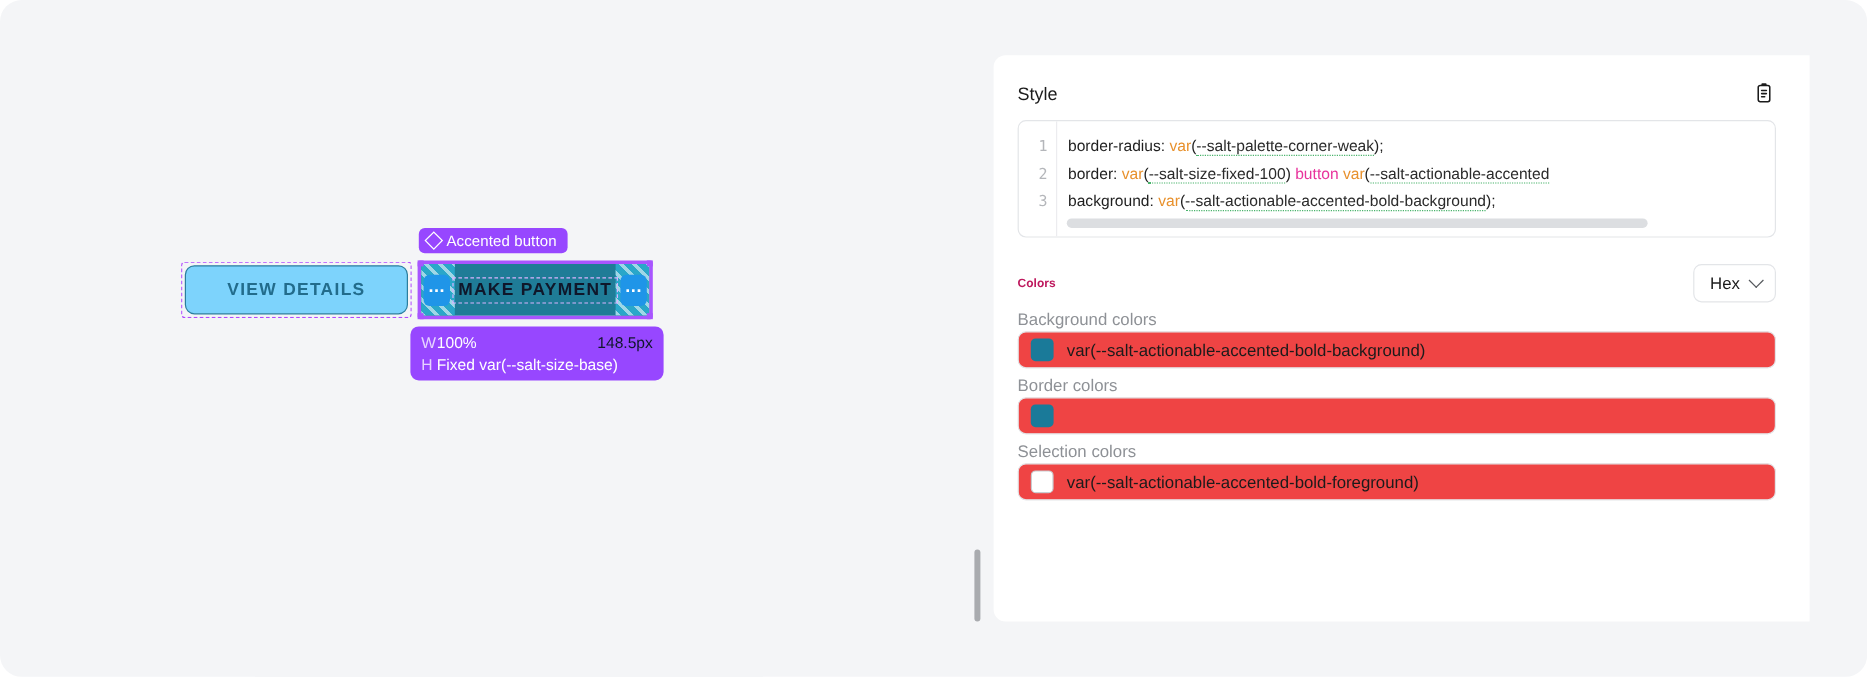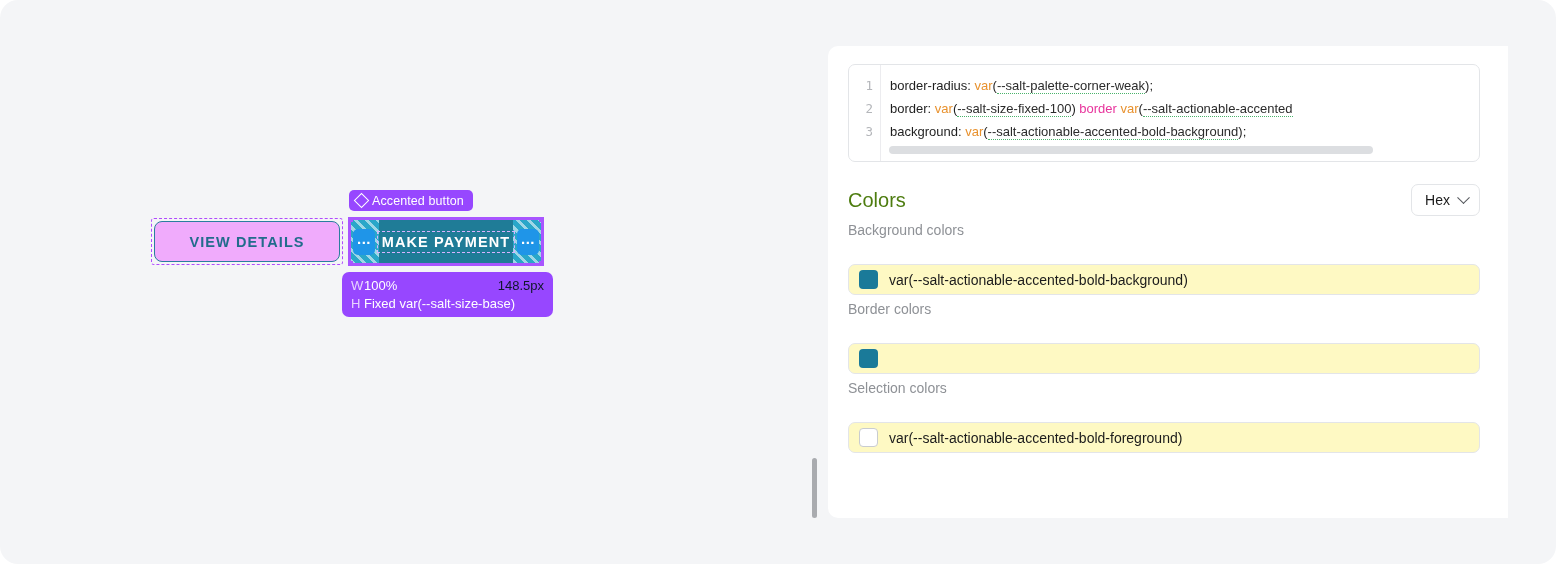--- a/index.html
+++ b/index.html
@@ -50,21 +50,21 @@
   }
   #btn-view-sel {
     position: absolute; inset: 0;
     border: 1.5px dashed #b14aff;
     border-radius: 3px;
   }
   #btn-view {
     position: absolute; left: 3px; top: 3px; right: 3px; bottom: 3px;
     border: 1.6px solid #2b7e9e;
     border-radius: 8px;
-    background: #f0abfc;
+    background: #7dd3fc;
     display: flex; align-items: center; justify-content: center;
     color: #226c8c;
     font-size: 14.5px;
     font-weight: bold;
     letter-spacing: 1.1px;
   }
 
   
   #btn-pay-wrap {
     position: absolute; left: 348px; top: 217px;
@@ -88,21 +88,21 @@
       45deg,
       rgba(255,255,255,0.55) 0px, rgba(255,255,255,0.55) 3px,
       rgba(31,124,151,0.0) 3px, rgba(31,124,151,0.0) 8px);
     background-color: #2aa7c9;
   }
   .pad-hatch.left  { left: 0; }
   .pad-hatch.right { right: 0; }
 
   #btn-pay-label {
     position: relative; z-index: 3;
-    color: #ffffff;
+    color: #0f172a;
     font-size: 14.5px;
     font-weight: bold;
     letter-spacing: 1.1px;
     border: 1.3px dashed #d9b3ff;
     padding: 2px 4px;
     white-space: nowrap;
   }
 
   
   .handle {
@@ -229,21 +229,21 @@
     background: #dcdee1;
     border-radius: 4px;
   }
 
   
   #colors-head {
     display: flex; align-items: center;
     margin-top: 22px;
     height: 32px;
   }
-  #colors-title { font-size: 20px; color: #4d7c0f; }
+  #colors-title { font-size: 10px; color: #be185d; font-weight: bold; }
   #colors-head .sp { flex: 1 1 auto; }
   #hex-select {
     display: flex; align-items: center; gap: 9px;
     height: 32px; padding: 0 11px 0 13px;
     border: 1px solid #e3e5e8;
     border-radius: 7px;
     background: #fff;
     font-size: 14px; color: #1b1b1b;
     cursor: pointer;
   }
@@ -254,25 +254,25 @@
     transform: rotate(45deg) translate(-2px,-2px);
   }
 
   
   .grp-label {
     margin-top: 6px;
     font-size: 14px;
     color: #8e9196;
   }
   .color-row {
-    margin-top: 26px;
+    margin-top: 2px;
     height: 31px;
     border: 1px solid #e3e5e8;
     border-radius: 7px;
-    background: #fef9c3;
+    background: #ef4444;
     display: flex; align-items: center;
     padding: 0 10px;
     gap: 11px;
     cursor: pointer;
   }
   .swatch {
     width: 19px; height: 19px;
     border-radius: 4px;
     flex: none;
   }
@@ -332,30 +332,41 @@
     </div>
   </div>
 
   <div id="panel-scroll-track">
     <div id="panel-scroll-thumb"></div>
   </div>
 
   <div id="panel">
     <div class="panel-inner">
 
+      <div id="style-head">
+        <span id="style-title">Style</span>
+        <span class="sp"></span>
+        <span id="copy-icon">
+          <svg viewBox="0 0 20 20" width="20" height="20" fill="none" stroke="#1b1b1b" stroke-width="1.3">
+            <rect x="5.2" y="3.2" width="9.6" height="13.6" rx="1.6"></rect>
+            <path d="M7.8 3.2 V2.3 a.9.9 0 0 1 .9-.9h2.6a.9.9 0 0 1 .9.9v.9z" fill="#1b1b1b" stroke="none"></path>
+            <path d="M8 7.4h4M8 10h4M8 12.6h2.6" stroke-linecap="round"></path>
+          </svg>
+        </span>
+      </div>
 
       <div id="code-box">
         <div id="gutter">
             <div class="ln">1</div>
             <div class="ln">2</div>
             <div class="ln">3</div>
           </div>
         <div id="code-lines">
             <div class="cl"><span class="tok-prop">border-radius: </span><span class="tok-fn">var</span><span class="tok-punc">(</span><span class="tok-var">--salt-palette-corner-weak</span><span class="tok-punc">);</span></div>
-            <div class="cl"><span class="tok-prop">border: </span><span class="tok-fn">var</span><span class="tok-punc">(</span><span class="tok-var">--salt-size-fixed-100</span><span class="tok-punc">) </span><span class="tok-kw">border</span><span class="tok-punc"> </span><span class="tok-fn">var</span><span class="tok-punc">(</span><span class="tok-var">--salt-actionable-accented</span></div>
+            <div class="cl"><span class="tok-prop">border: </span><span class="tok-fn">var</span><span class="tok-punc">(</span><span class="tok-var">--salt-size-fixed-100</span><span class="tok-punc">) </span><span class="tok-kw">button</span><span class="tok-punc"> </span><span class="tok-fn">var</span><span class="tok-punc">(</span><span class="tok-var">--salt-actionable-accented</span></div>
             <div class="cl"><span class="tok-prop">background: </span><span class="tok-fn">var</span><span class="tok-punc">(</span><span class="tok-var">--salt-actionable-accented-bold-background</span><span class="tok-punc">);</span></div>
           </div>
         <div id="code-hscroll-track">
           <div id="code-hscroll-thumb"></div>
         </div>
       </div>
 
       <div id="colors-head">
         <span id="colors-title">Colors</span>
         <span class="sp"></span>

